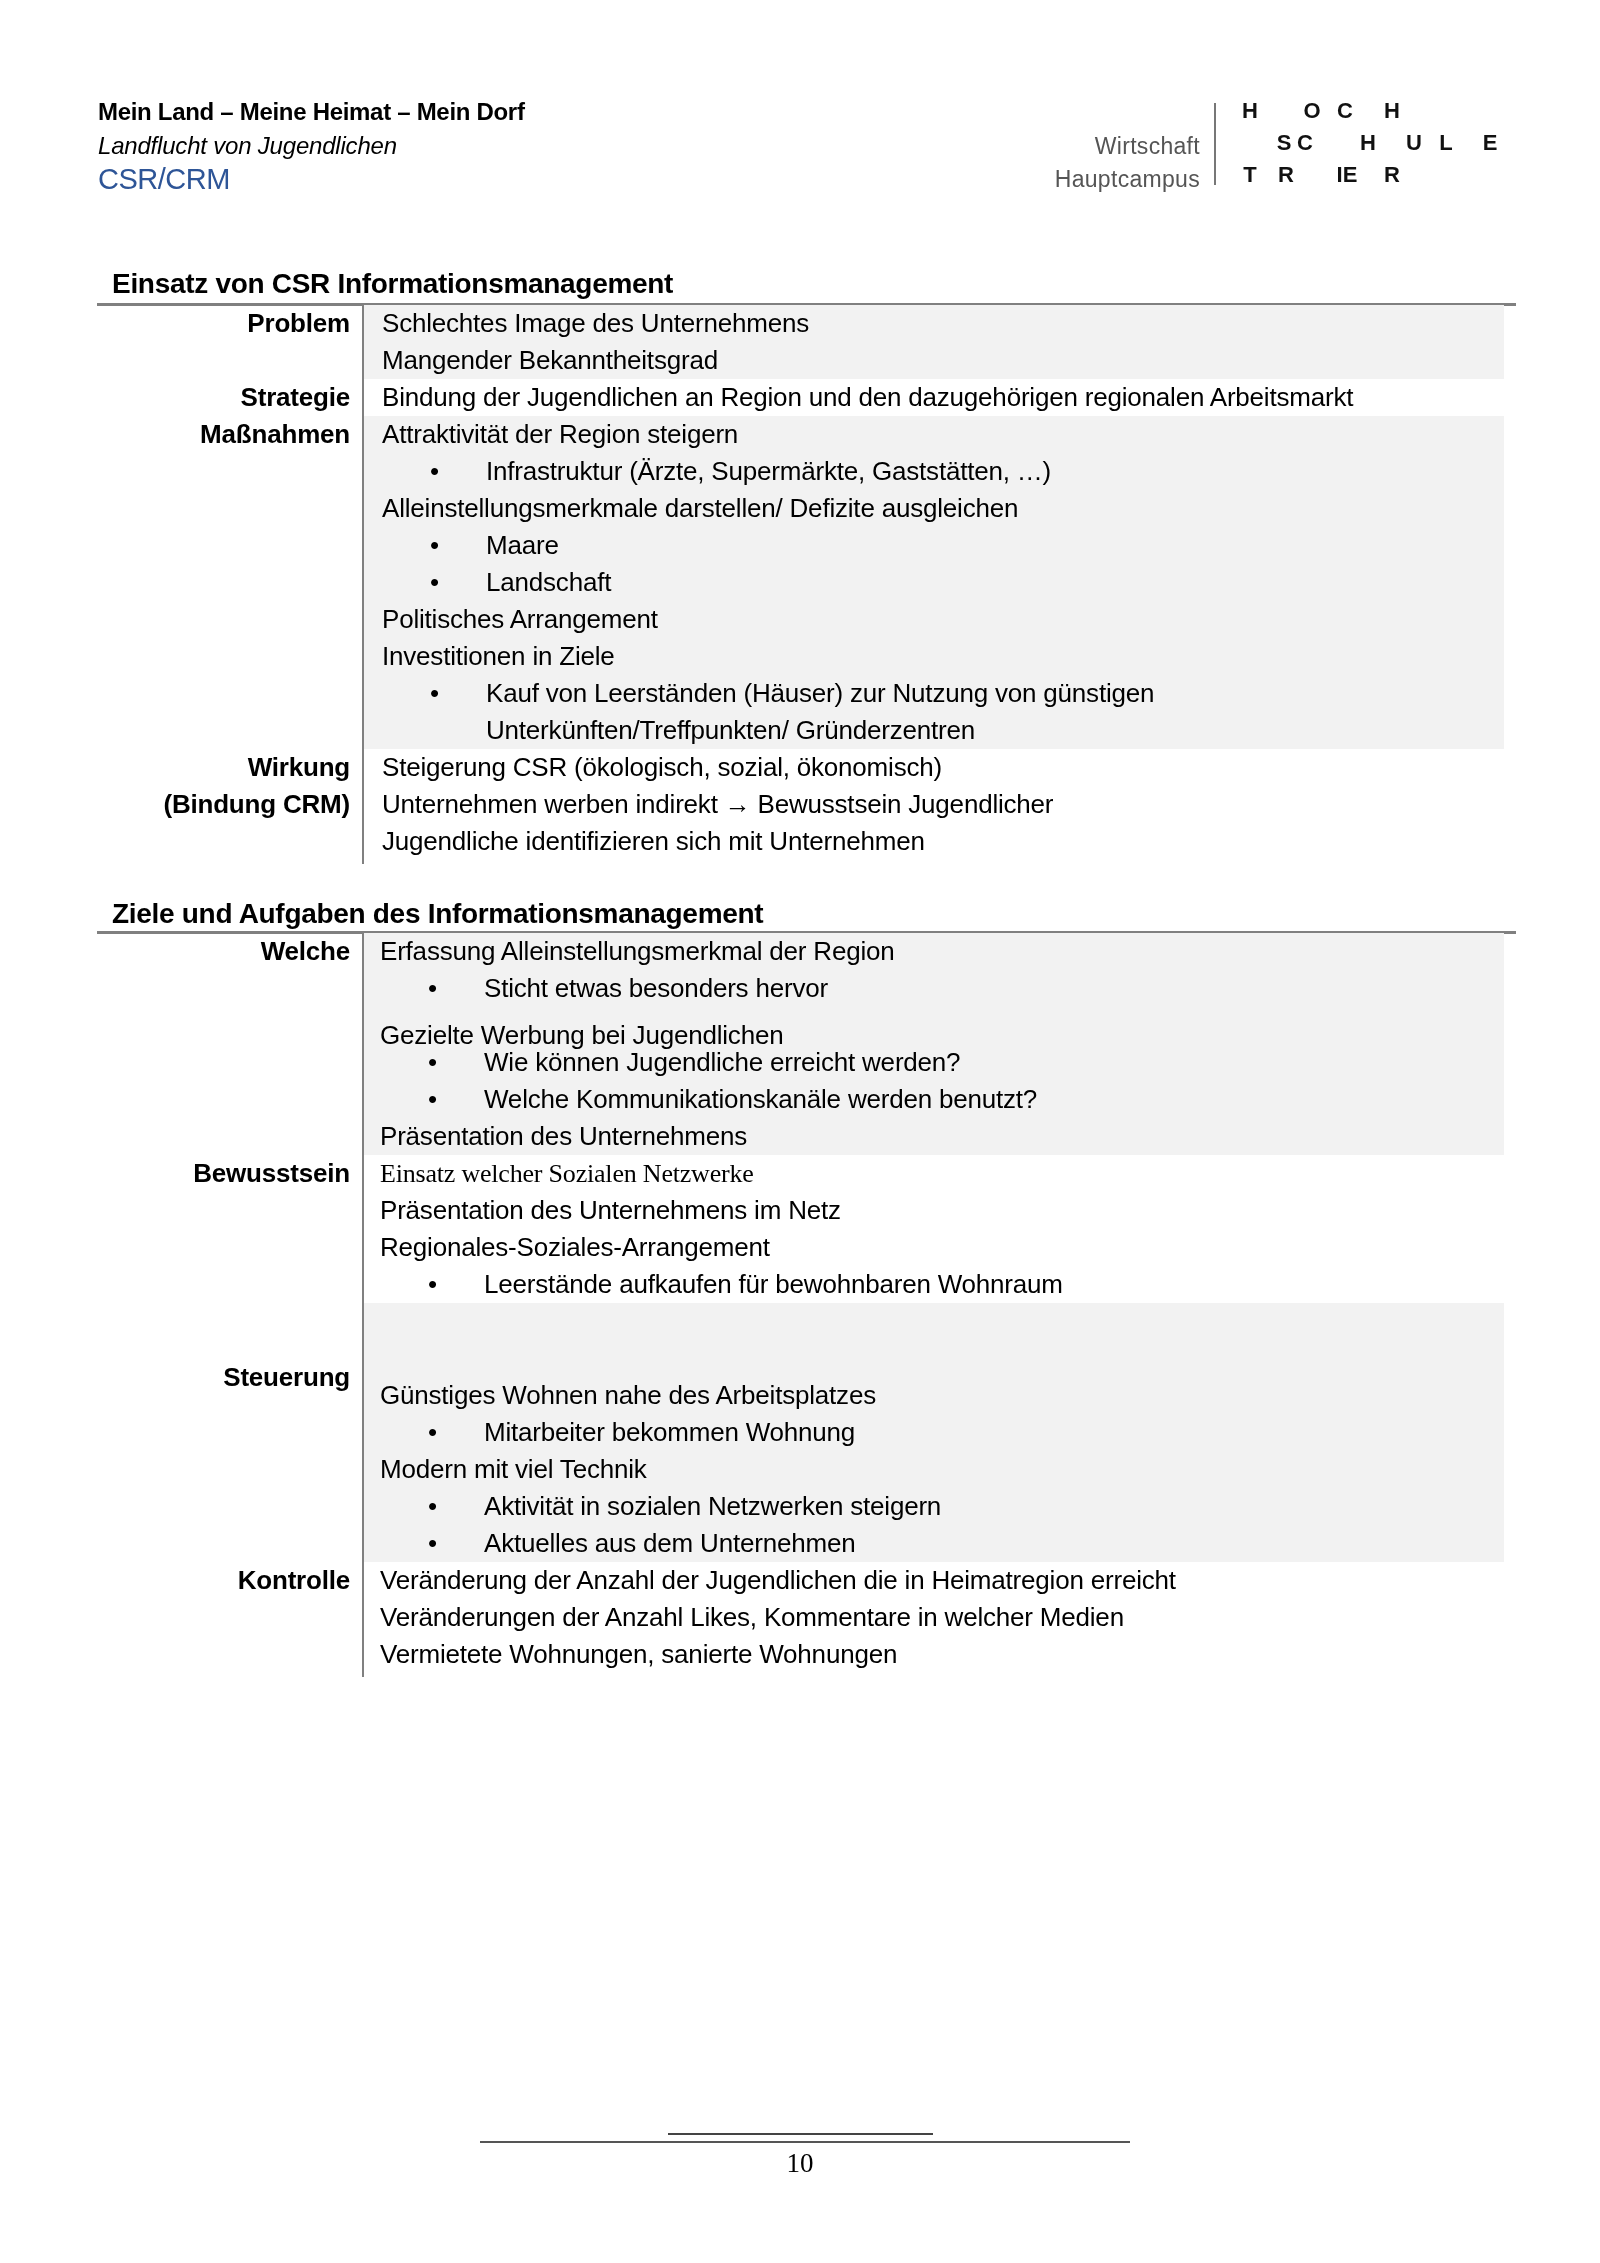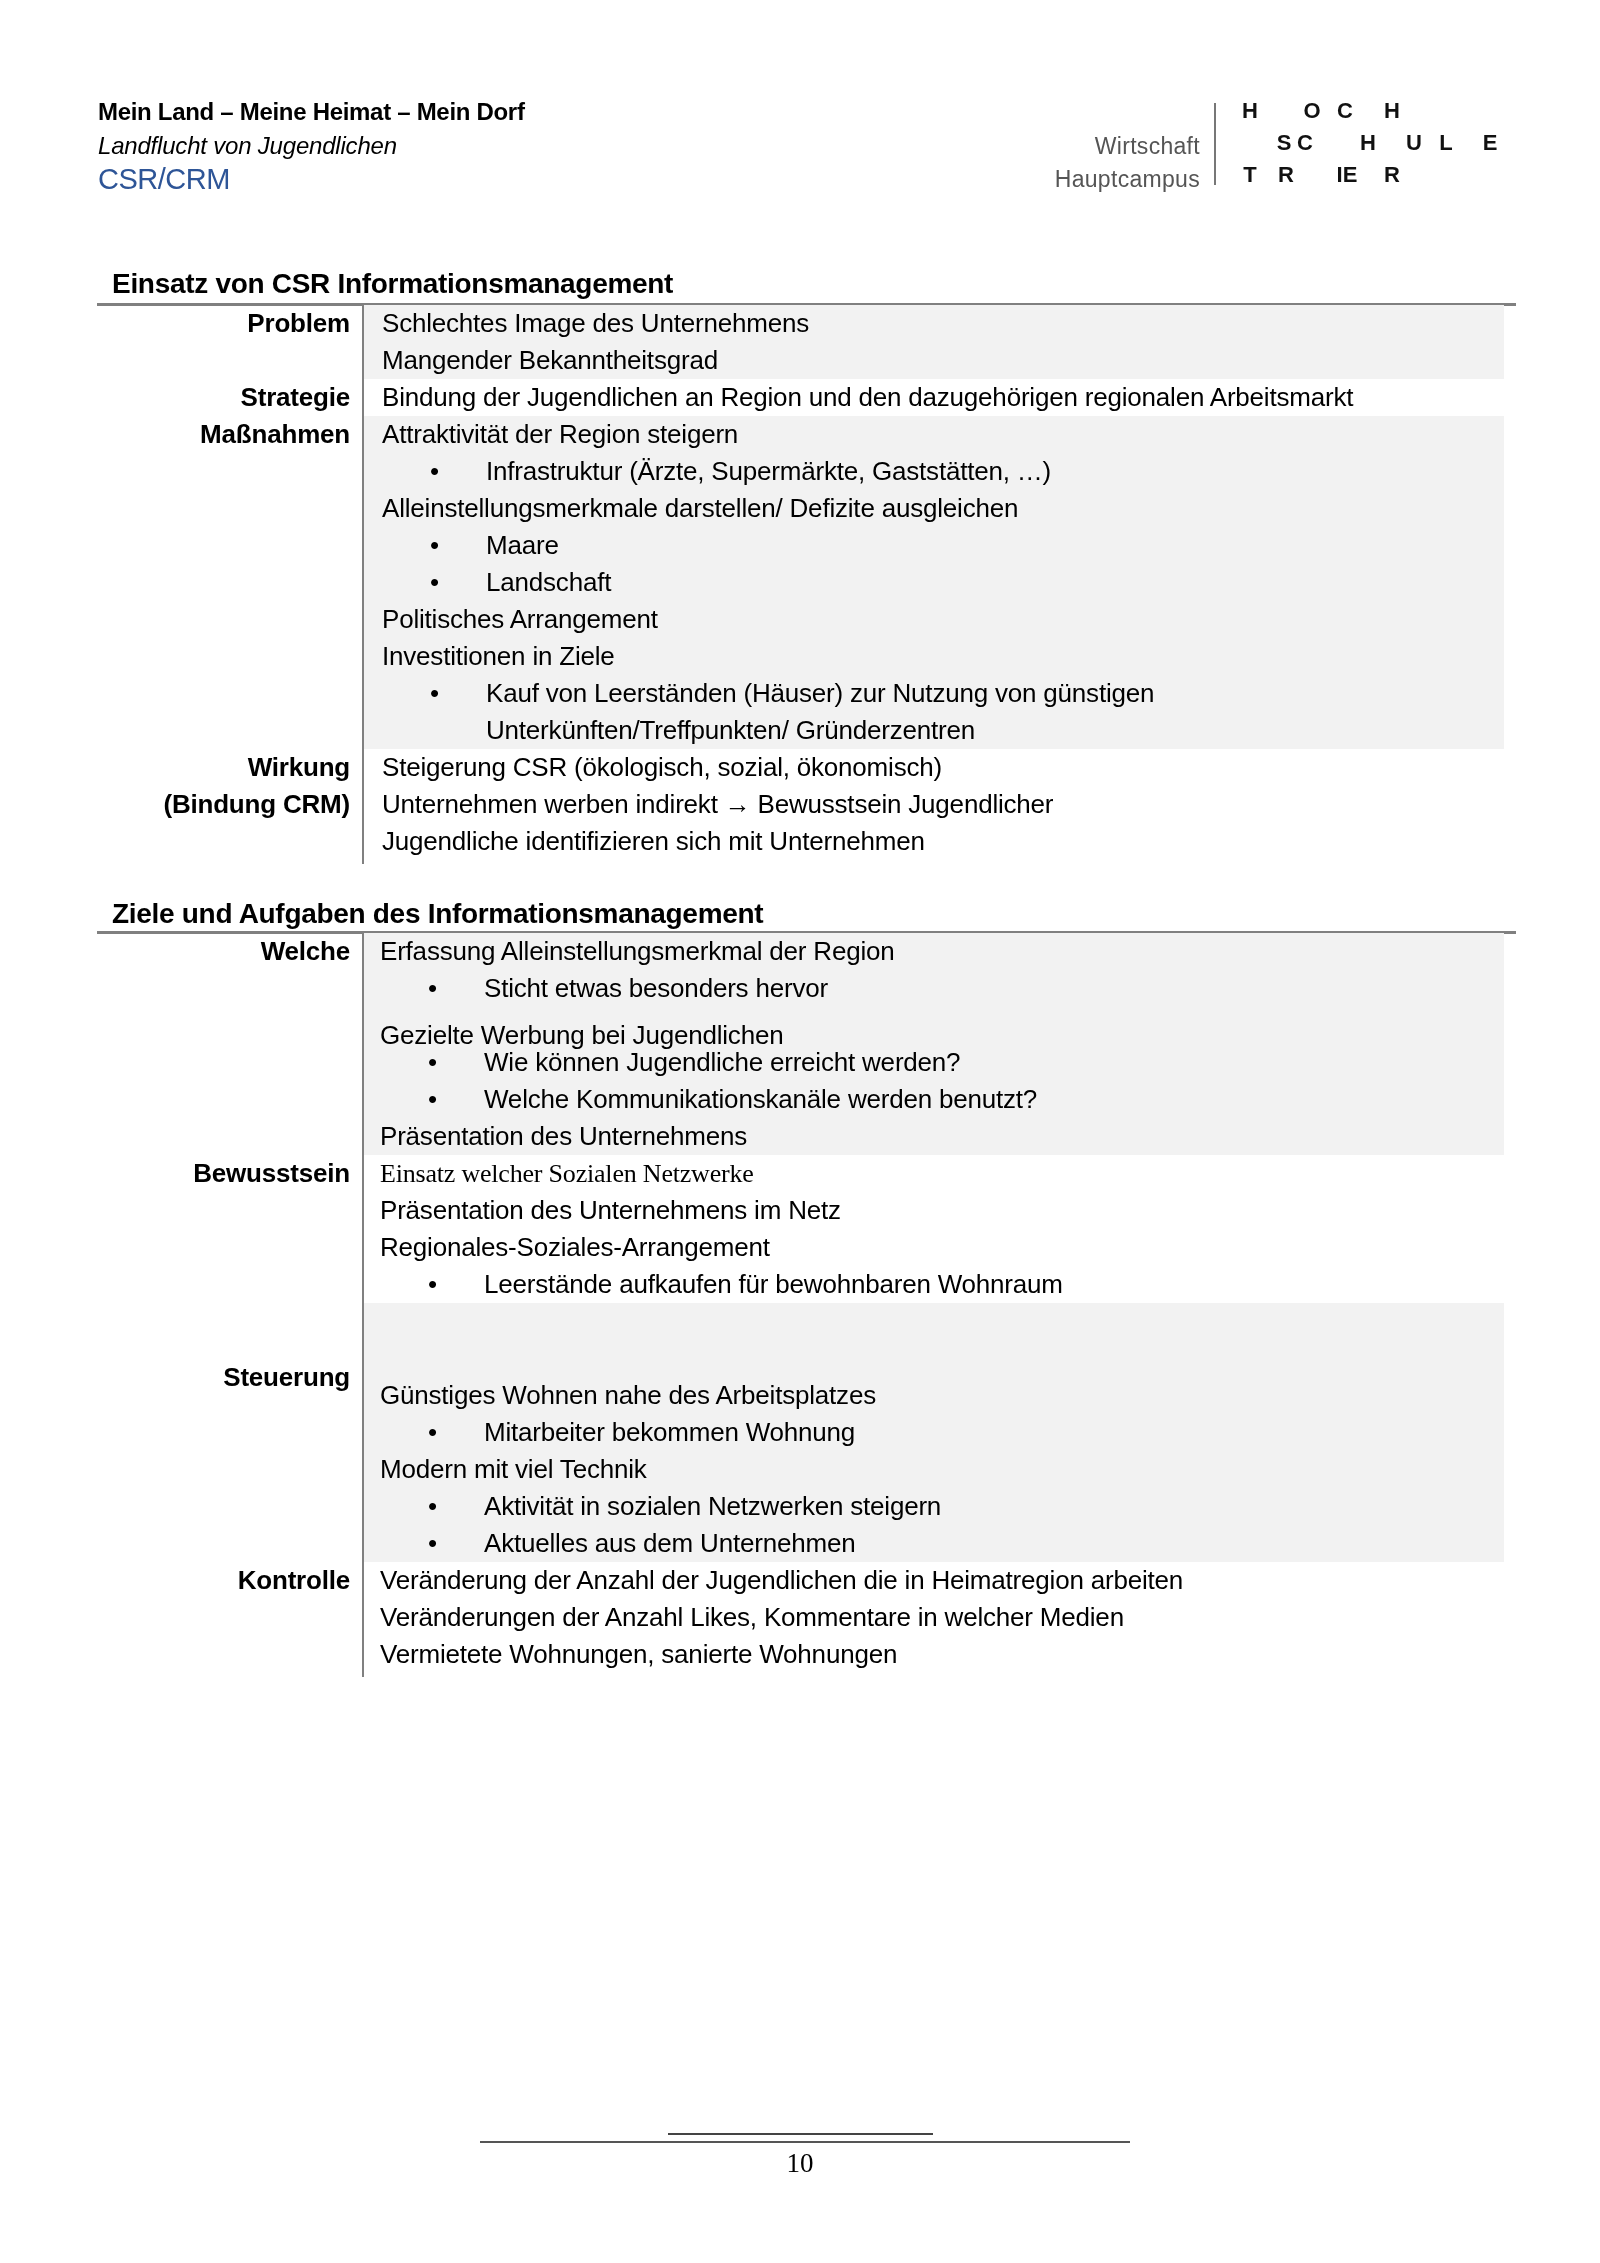--- a/index.html
+++ b/index.html
@@ -101,20 +101,20 @@
     <div class="band" style="top: 1303px; height: 259px;"></div>
     <div class="label" style="top: 1358.5px;">Steuerung</div>
     <div class="line sec2" style="top: 1303px;"></div>
     <div class="line sec2" style="top: 1340px;"></div>
     <div class="line sec2" style="top: 1377px;">Günstiges Wohnen nahe des Arbeitsplatzes</div>
     <div class="line sec2 bullet" style="top: 1414px;">Mitarbeiter bekommen Wohnung</div>
     <div class="line sec2" style="top: 1451px;">Modern mit viel Technik</div>
     <div class="line sec2 bullet" style="top: 1488px;">Aktivität in sozialen Netzwerken steigern</div>
     <div class="line sec2 bullet" style="top: 1525px;">Aktuelles aus dem Unternehmen</div>
     <div class="label" style="top: 1562px;">Kontrolle</div>
-    <div class="line sec2" style="top: 1562px;">Veränderung der Anzahl der Jugendlichen die in Heimatregion arbeiten</div>
+    <div class="line sec2" style="top: 1562px;">Veränderung der Anzahl der Jugendlichen die in Heimatregion erreicht</div>
     <div class="line sec2" style="top: 1599px;">Veränderungen der Anzahl Likes, Kommentare in welcher Medien</div>
     <div class="line sec2" style="top: 1636px;">Vermietete Wohnungen, sanierte Wohnungen</div>
   </div>
 
 <div class="footer-rule" style="left:480px;width:650px"></div>
 <div class="footer-rule2" style="left:668px;width:265px"></div>
 <div class="page-num">10</div>
 
 </body></html>

